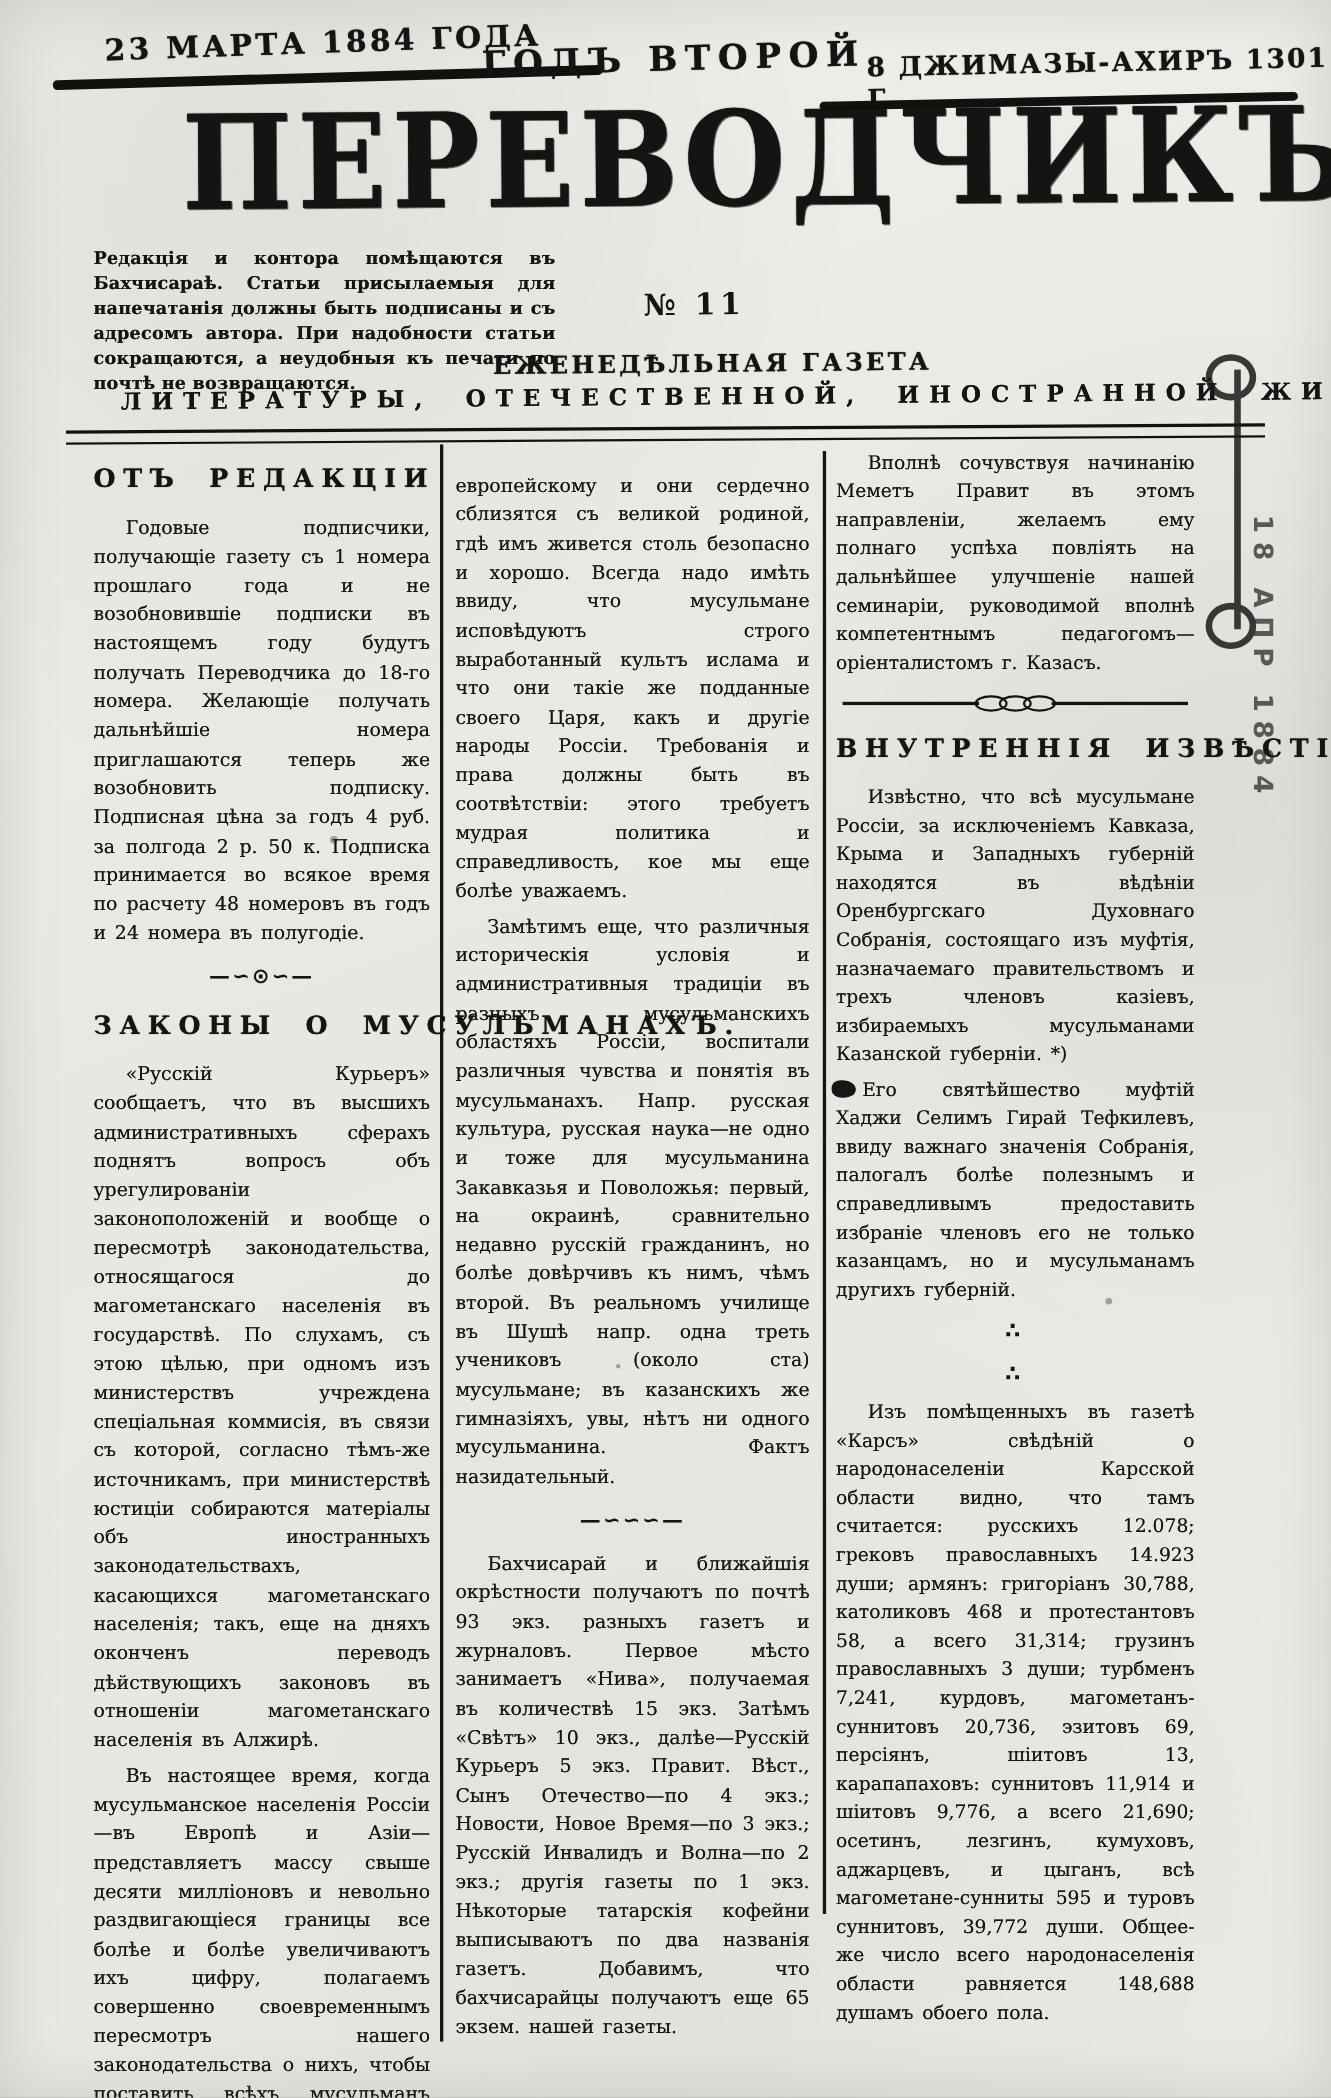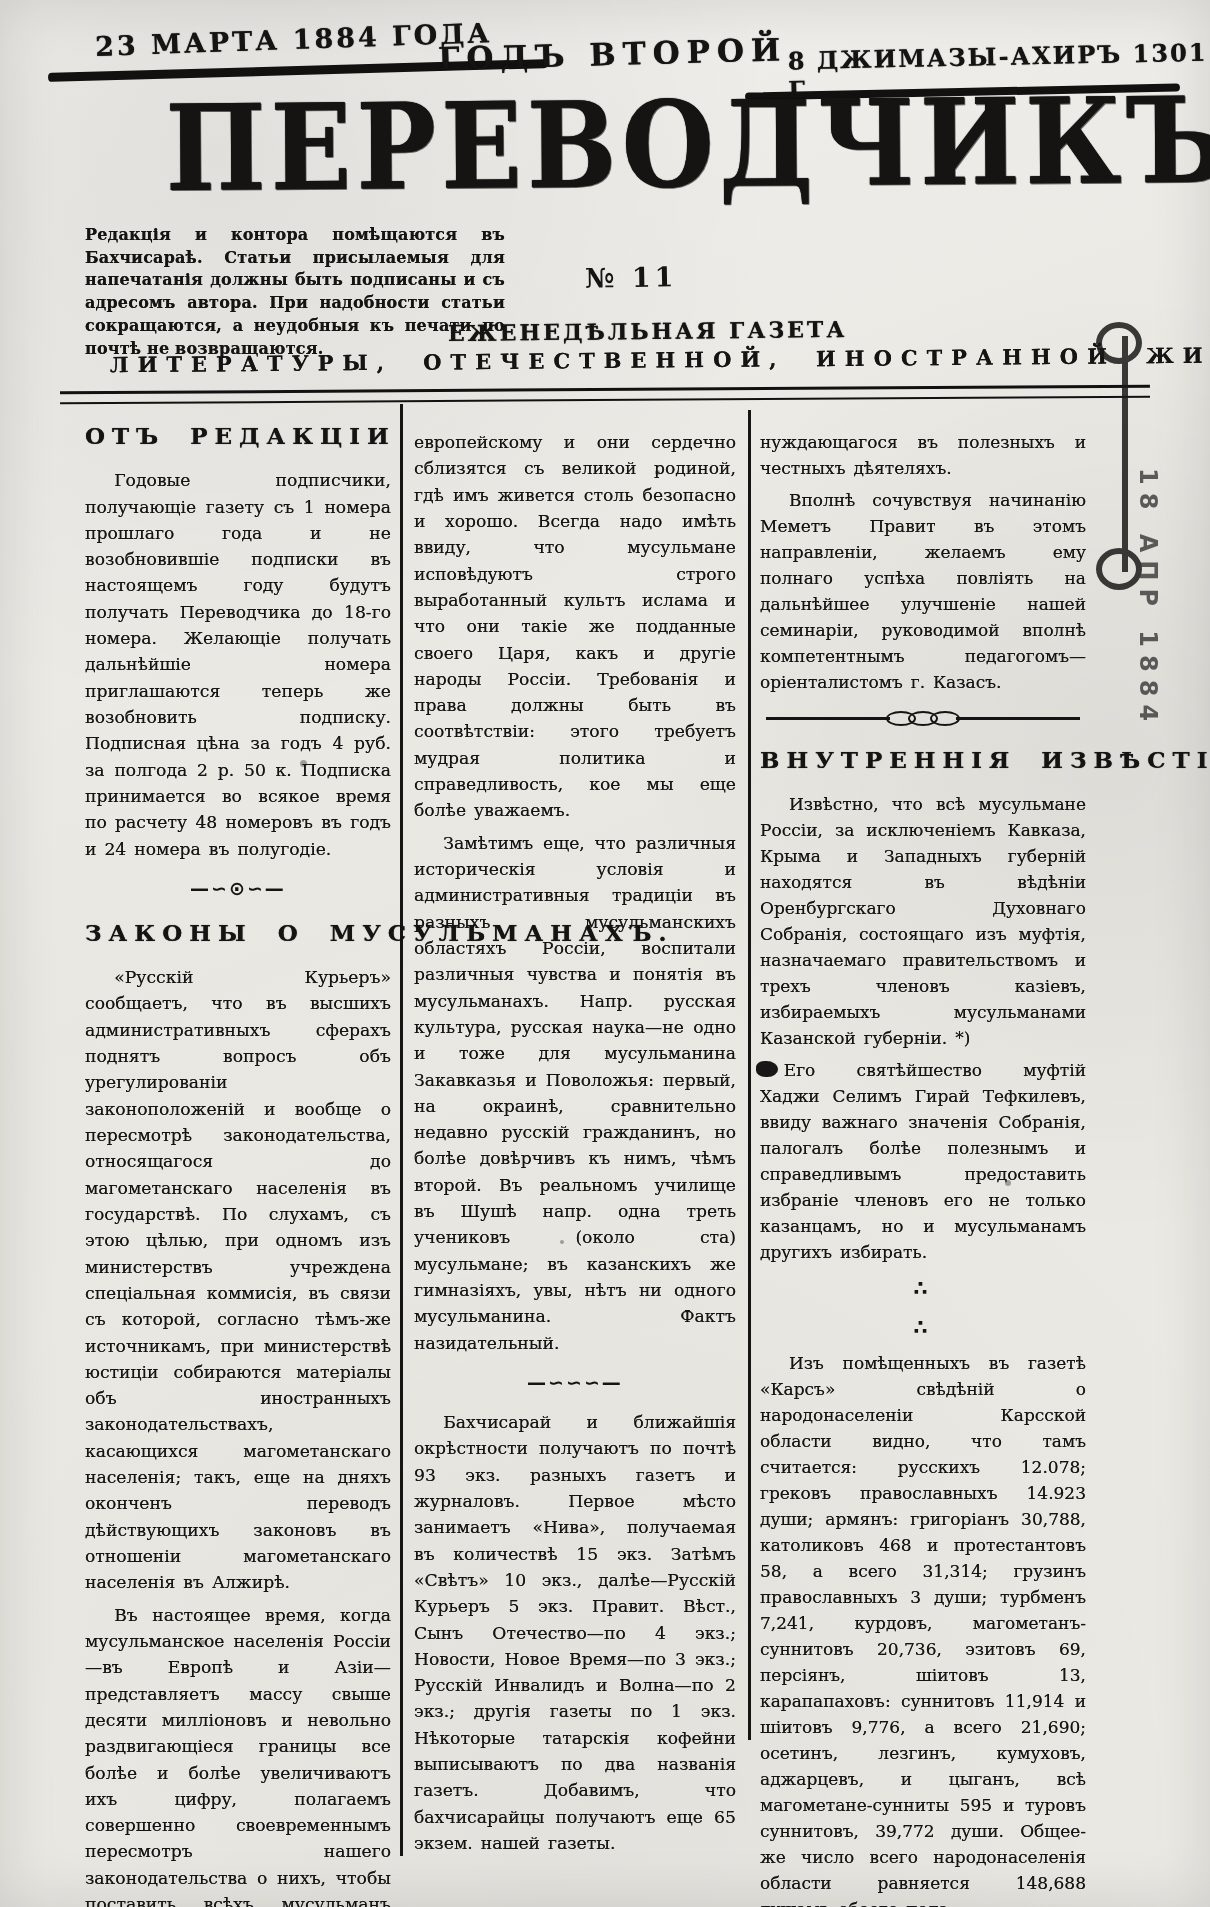--- a/index.html
+++ b/index.html
@@ -181,32 +181,31 @@
 
   <div class="col col-mid">
     <p class="no-indent">европейскому и они сердечно сблизятся съ великой родиной, гдѣ имъ живется столь безопасно и хорошо. Всегда надо имѣть ввиду, что мусульмане исповѣдуютъ строго выработанный культъ ислама и что они такіе же подданные своего Царя, какъ и другіе народы Россіи. Требованія и права должны быть въ соотвѣтствіи: этого требуетъ мудрая политика и справедливость, кое мы еще болѣе уважаемъ.</p>
     <p>Замѣтимъ еще, что различныя историческія условія и административныя традиціи въ разныхъ мусульманскихъ областяхъ Россіи, воспитали различныя чувства и понятія въ мусульманахъ. Напр. русская культура, русская наука—не одно и тоже для мусульманина Закавказья и Поволожья: первый, на окраинѣ, сравнительно недавно русскій гражданинъ, но болѣе довѣрчивъ къ нимъ, чѣмъ второй. Въ реальномъ училище въ Шушѣ напр. одна треть учениковъ (около ста) мусульмане; въ казанскихъ же гимназіяхъ, увы, нѣтъ ни одного мусульманина. Фактъ назидательный.</p>
     <div class="divider">—∽∽∽—</div>
     <p>Бахчисарай и ближайшія окрѣстности получаютъ по почтѣ 93 экз. разныхъ газетъ и журналовъ. Первое мѣсто занимаетъ «Нива», получаемая въ количествѣ 15 экз. Затѣмъ «Свѣтъ» 10 экз., далѣе—Русскій Курьеръ 5 экз. Правит. Вѣст., Сынъ Отечество—по 4 экз.; Новости, Новое Время—по 3 экз.; Русскій Инвалидъ и Волна—по 2 экз.; другія газеты по 1 экз. Нѣкоторые татарскія кофейни выписываютъ по два названія газетъ. Добавимъ, что бахчисарайцы получаютъ еще 65 экзем. нашей газеты.</p>
 
   </div>
 
   <div class="col col-right">
-    <p class="no-indent">нуждающагося въ полезныхъ и честныхъ дѣятеляхъ.</p>
     <p>Вполнѣ сочувствуя начинанію Меметъ Правит въ этомъ направленіи, желаемъ ему полнаго успѣха повліять на дальнѣйшее улучшеніе нашей семинаріи, руководимой вполнѣ компетентнымъ педагогомъ—оріенталистомъ г. Казасъ.</p>
     <div class="ornament">
       <div class="line"></div>
       <div class="lens"></div>
       <div class="lens"></div>
       <div class="lens"></div>
       <div class="line"></div>
     </div>
     <div class="col-heading">ВНУТРЕННІЯ ИЗВѢСТІЯ</div>
     <p>Извѣстно, что всѣ мусульмане Россіи, за исключеніемъ Кавказа, Крыма и Западныхъ губерній находятся въ вѣдѣніи Оренбургскаго Духовнаго Собранія, состоящаго изъ муфтія, назначаемаго правительствомъ и трехъ членовъ казіевъ, избираемыхъ мусульманами Казанской губерніи. *)</p>
-    <p class="blot">Его святѣйшество муфтій Хаджи Селимъ Гирай Тефкилевъ, ввиду важнаго значенія Собранія, палогалъ болѣе полезнымъ и справедливымъ предоставить избраніе членовъ его не только казанцамъ, но и мусульманамъ другихъ избирать.</p>
+    <p class="blot">Его святѣйшество муфтій Хаджи Селимъ Гирай Тефкилевъ, ввиду важнаго значенія Собранія, палогалъ болѣе полезнымъ и справедливымъ предоставить избраніе членовъ его не только казанцамъ, но и мусульманамъ другихъ губерній.</p>
     <div class="asterism">∴</div>
     <div class="asterism">∴</div>
     <p>Изъ помѣщенныхъ въ газетѣ «Карсъ» свѣдѣній о народонаселеніи Карсской области видно, что тамъ считается: русскихъ 12.078; грековъ православныхъ 14.923 души; армянъ: григоріанъ 30,788, католиковъ 468 и протестантовъ 58, а всего 31,314; грузинъ православныхъ 3 души; турбменъ 7,241, курдовъ, магометанъ-суннитовъ 20,736, эзитовъ 69, персіянъ, шіитовъ 13, карапапаховъ: суннитовъ 11,914 и шіитовъ 9,776, а всего 21,690; осетинъ, лезгинъ, кумуховъ, аджарцевъ, и цыганъ, всѣ магометане-сунниты 595 и туровъ суннитовъ, 39,772 души. Общее-же число всего народонаселенія области равняется 148,688 душамъ обоего пола.</p>
 
   </div>
 
   <div class="speck" style="left:300px;top:760px;width:7px;height:7px;"></div>
   <div class="speck" style="left:655px;top:470px;width:5px;height:5px;"></div>
   <div class="speck" style="left:200px;top:1640px;width:6px;height:5px;"></div>
   <div class="speck" style="left:1005px;top:1180px;width:6px;height:6px;"></div>

